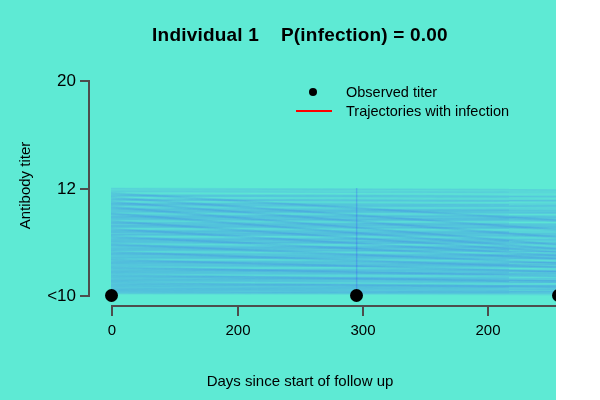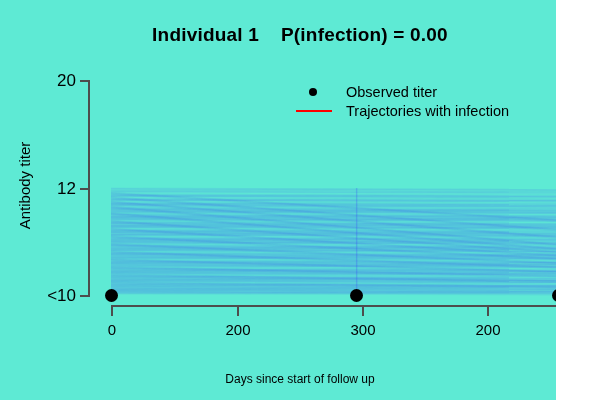--- a/index.html
+++ b/index.html
@@ -42,21 +42,21 @@
     transform: rotate(-90deg);
     transform-origin: center center;
   }
   
   #xlabel {
     position: absolute;
     left: 0;
     top: 372px;
     width: 600px;
     text-align: center;
-    font-size: 12px;
+    font-size: 15px;
     color: #000000;
   }
   
   .axis-line {
     position: absolute;
     background: #4d4d4d;
   }
   #yaxis-line {
     left: 88px;
     top: 80px;

